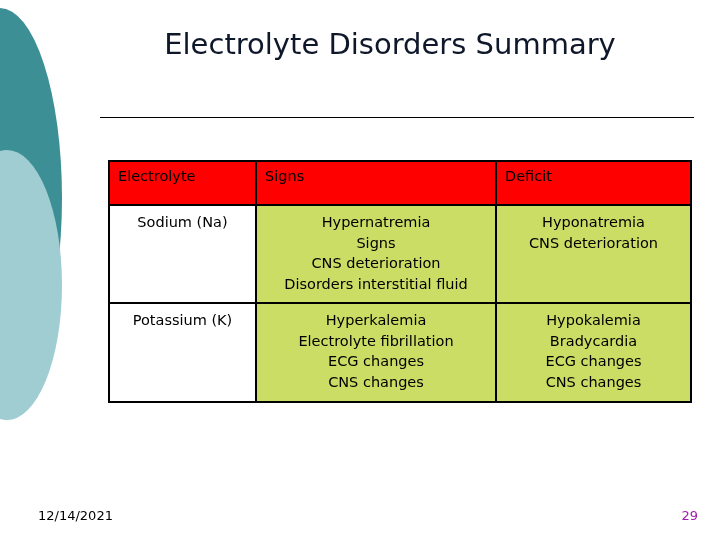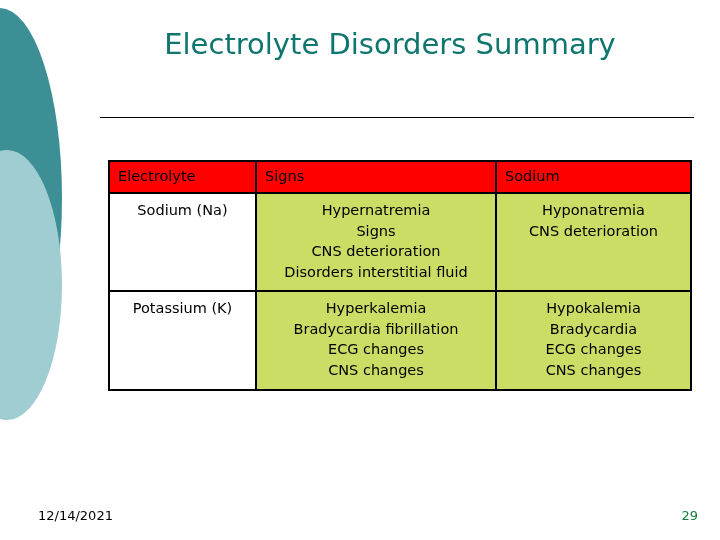--- a/index.html
+++ b/index.html
@@ -39,21 +39,21 @@
     position: absolute;
     inset: 0;
   }
 
   .title-block {
     position: absolute;
     left: 90px;
     top: 26px;
     width: 600px;
     text-align: center;
-    color: #0f766e;
+    color: #0f172a;
     font-size: 29px;
     line-height: 1.28;
     font-weight: normal;
   }
 
   .title-rule {
     position: absolute;
     left: 100px;
     top: 117px;
     width: 594px;
@@ -77,21 +77,21 @@
     line-height: 1.42;
   }
   .col-a { width: 147px; }
   .col-b { width: 240px; }
   .col-c { width: 195px; }
 
   tr.header-row td {
     background: #ff0000;
     color: #000000;
     padding-top: 4px;
-    padding-bottom: 4px;
+    padding-bottom: 16px;
     height: 22px;
   }
   tr.body-row td {
     background: #ccdd66;
     text-align: center;
   }
   tr.body-row td.first-col {
     background: #ffffff;
   }
   .cell-line { display: block; }
@@ -101,21 +101,21 @@
     left: 38px;
     top: 508px;
     font-size: 13px;
     color: #000000;
   }
   .footer-page {
     position: absolute;
     right: 22px;
     top: 508px;
     font-size: 13px;
-    color: #15803d;
+    color: #a21caf;
   }
 </style>
 </head>
 <body>
 
 <div class="slide">
 
   <div class="deco-outer"></div>
   <div class="deco-inner"></div>
 
@@ -128,42 +128,42 @@
   <table class="content-table">
     <colgroup>
       <col class="col-a">
       <col class="col-b">
       <col class="col-c">
     </colgroup>
     <tbody>
       <tr class="header-row">
         <td>Electrolyte</td>
         <td>Signs</td>
-        <td>Sodium</td>
+        <td>Deficit</td>
       </tr>
 
       <tr class="body-row">
         <td class="first-col">Sodium (Na)</td>
         <td>
           <span class="cell-line">Hypernatremia</span>
           <span class="cell-line">Signs</span>
           <span class="cell-line">CNS deterioration</span>
           <span class="cell-line">Disorders interstitial fluid</span>
         </td>
         <td>
           <span class="cell-line">Hyponatremia</span>
           <span class="cell-line">CNS deterioration</span>
         </td>
       </tr>
 
       <tr class="body-row">
         <td class="first-col">Potassium (K)</td>
         <td>
           <span class="cell-line">Hyperkalemia</span>
-          <span class="cell-line">Bradycardia fibrillation</span>
+          <span class="cell-line">Electrolyte fibrillation</span>
           <span class="cell-line">ECG changes</span>
           <span class="cell-line">CNS changes</span>
         </td>
         <td>
           <span class="cell-line">Hypokalemia</span>
           <span class="cell-line">Bradycardia</span>
           <span class="cell-line">ECG changes</span>
           <span class="cell-line">CNS changes</span>
         </td>
       </tr>

